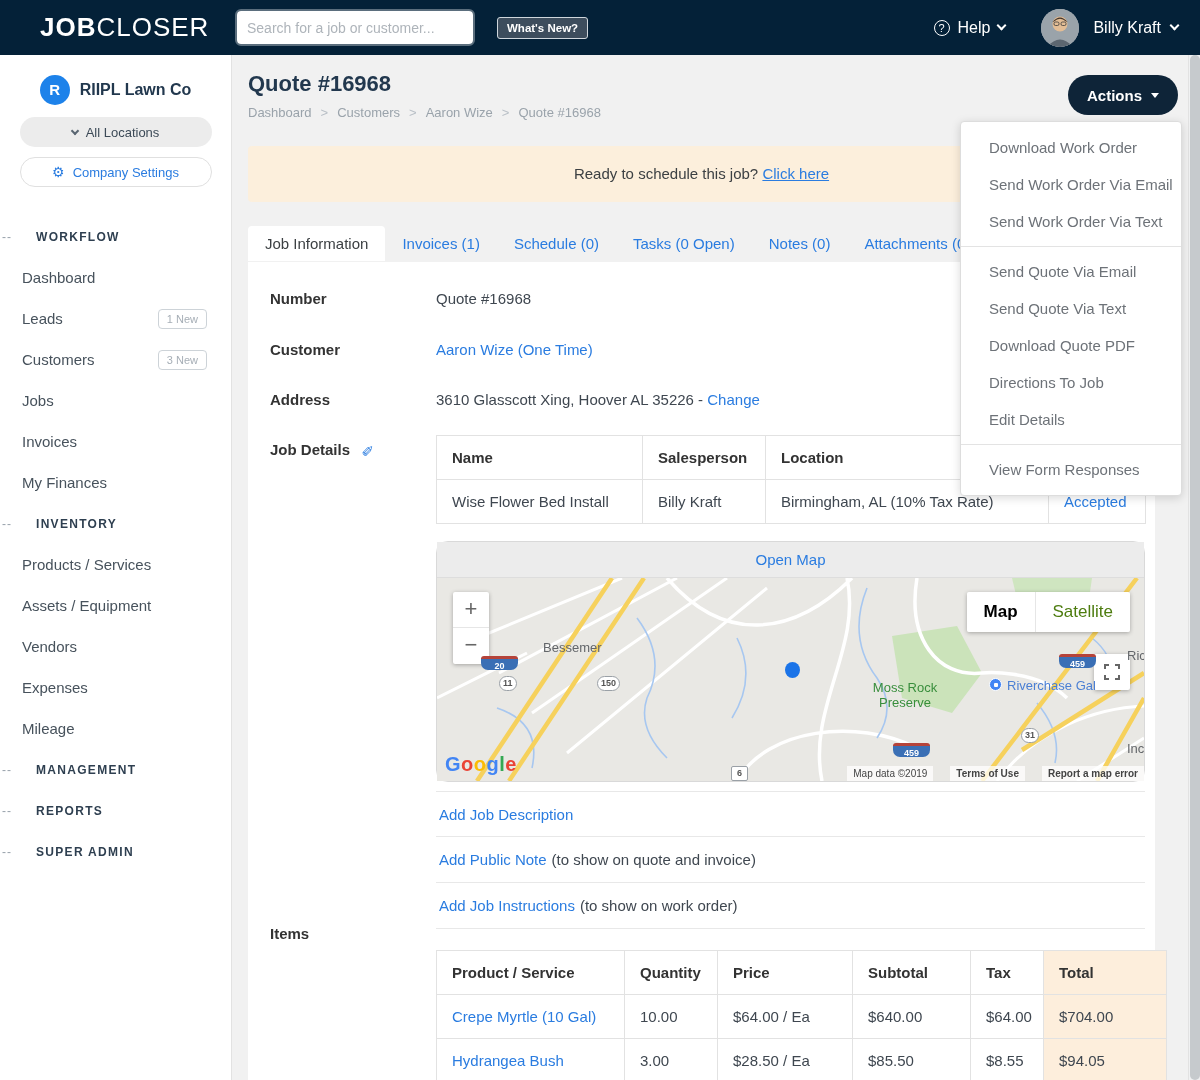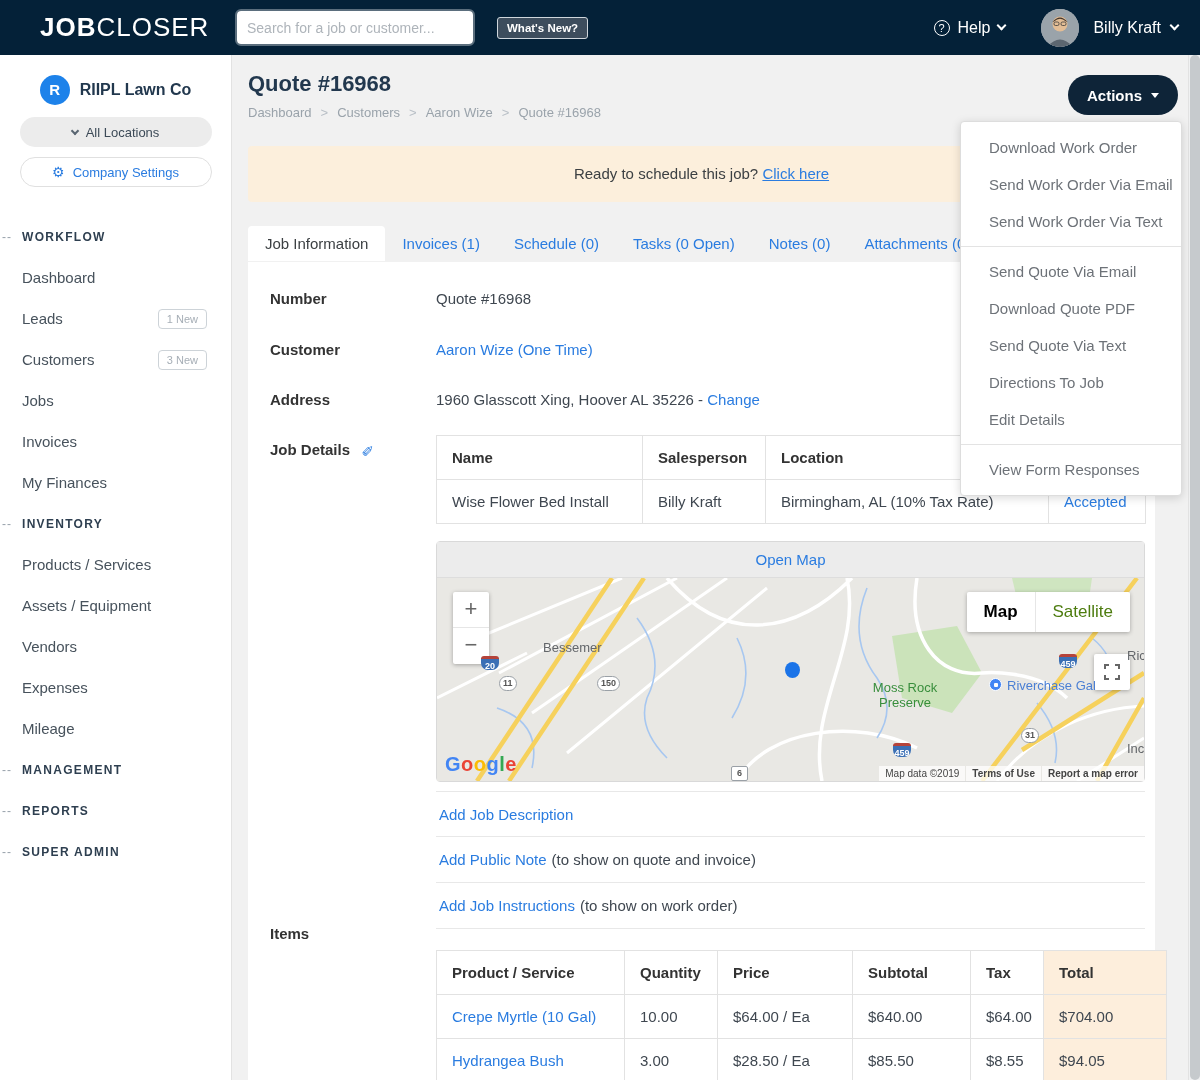--- a/index.html
+++ b/index.html
@@ -26,21 +26,21 @@
   .sidebar { position:absolute; left:0; top:55px; width:232px; height:1025px; background:#fff; border-right:1px solid #e2e2e2; padding-top:20px; }
   .company-row { display:flex; align-items:center; justify-content:center; gap:10px; height:30px; margin-bottom:12px; }
   .r-logo { width:30px; height:30px; border-radius:50%; background:#1d82ea; color:#fff; font-weight:700; font-size:15px; line-height:30px; text-align:center; flex:none; }
   .company-name { font-size:16px; font-weight:600; color:#22384e; }
   .pill { width:192px; height:30px; margin:0 auto 10px; border-radius:16px; display:flex; align-items:center; justify-content:center; gap:8px; font-size:13px; cursor:pointer; border:none; font-family:inherit; }
   .pill.locations { background:#ececec; color:#3c4a57; }
   .pill.settings { background:#fff; border:1px solid #e0e0e0; color:#2a7ce0; }
   .pill .chev { border-color:#5a6672; width:6px; height:6px; margin-top:-3px; }
   .gear { font-size:14px; line-height:1; }
   .side-nav { margin-top:29px; }
-  .sec-head { position:relative; height:41px; display:flex; align-items:center; padding-left:22px; font-size:12px; font-weight:700; letter-spacing:1.3px; color:#2e3f50; cursor:pointer; }
+  .sec-head { position:relative; height:41px; display:flex; align-items:center; padding-left:36px; font-size:12px; font-weight:700; letter-spacing:1.3px; color:#2e3f50; cursor:pointer; }
   .sec-head::before { content:"--"; position:absolute; left:2px; color:#98a2ac; font-weight:400; letter-spacing:1px; }
   .side-item { height:41px; display:flex; align-items:center; justify-content:space-between; padding:0 24px 0 22px; font-size:15px; color:#47525c; cursor:pointer; }
   .badge { border:1px solid #cdd3d8; color:#a6aeb6; border-radius:4px; font-size:11px; font-weight:400; padding:3px 8px; background:#fff; }
 
   
   .main { position:absolute; left:232px; top:55px; width:956px; height:1025px; background:#f1f1f1; }
   .page-title { position:absolute; left:16px; top:16px; font-size:22px; font-weight:700; color:#22384e; }
   .breadcrumb { position:absolute; left:16px; top:50px; font-size:13px; color:#9aa3ab; display:flex; gap:9px; align-items:center; }
   .breadcrumb .sep { color:#b8bfc6; }
   .actions-btn { position:absolute; left:836px; top:20px; width:110px; height:40px; border-radius:20px; background:#0e2438; color:#fff; font-size:15px; font-weight:600; border:none; display:flex; align-items:center; justify-content:center; gap:9px; cursor:pointer; z-index:70; font-family:inherit; }
@@ -63,44 +63,44 @@
   .pencil { color:#2a7ce0; font-size:15px; margin-left:7px; cursor:pointer; display:inline-block; transform:scaleY(-1) rotate(0deg); }
 
   table { border-collapse:collapse; table-layout:fixed; font-size:15px; }
   th, td { border:1px solid #e2e2e2; text-align:left; padding:13px 15px; color:#3f4750; overflow:hidden; white-space:nowrap; }
   th { font-weight:700; color:#333; }
   .job-table { position:absolute; left:188px; top:173px; width:709px; }
   .items-table { position:absolute; left:188px; top:688px; width:730px; }
   .peach { background:#fdeedc; }
 
   
-  .map-card { position:absolute; left:188px; top:279px; width:709px; border:1px solid #d9d9d9; border-radius:4px; }
+  .map-card { position:absolute; left:188px; top:279px; width:709px; border:1px solid #d9d9d9; border-radius:12px; }
   .open-map-bar { height:36px; background:#ececec; border-bottom:1px solid #ddd; text-align:center; line-height:36px; font-size:15px; }
   .map-canvas { position:relative; width:707px; height:203px; background:#e9e8e4; overflow:hidden; cursor:grab; }
   .zoom-ctl { position:absolute; left:16px; top:14px; width:36px; background:#fff; box-shadow:0 1px 4px rgba(0,0,0,.3); border-radius:2px; }
   .zoom-btn { height:36px; text-align:center; line-height:34px; font-size:22px; color:#666; cursor:pointer; }
   .zoom-btn:first-child { border-bottom:1px solid #e6e6e6; }
   .map-type { position:absolute; right:14px; top:14px; display:flex; box-shadow:0 1px 4px rgba(0,0,0,.3); border-radius:2px; overflow:hidden; }
   .mt-btn { background:#fff; height:40px; padding:0 17px; line-height:40px; font-size:17px; cursor:pointer; }
   .mt-btn.sel { font-weight:700; color:#000; }
   .mt-btn.unsel { color:#4d7c0f; border-left:1px solid #e6e6e6; }
   .fullscreen { position:absolute; right:14px; top:76px; width:36px; height:36px; background:#fff; box-shadow:0 1px 4px rgba(0,0,0,.3); border-radius:2px; cursor:pointer; display:flex; align-items:center; justify-content:center; }
   .marker { position:absolute; left:348px; top:84px; width:15px; height:16px; border-radius:50%; background:#1b74e8; }
   .place { position:absolute; font-size:13px; color:#63666a; }
   .place.green { color:#388e3c; text-align:center; line-height:15px; }
   .place.pblue { color:#4a7fd4; }
   .map-pin { position:absolute; width:13px; height:13px; border-radius:50%; background:#4285f4; border:1px solid #fff; }
   .map-pin::after { content:""; position:absolute; left:4px; top:4px; width:4px; height:4px; background:#fff; border-radius:1px; }
-  .shield-i { position:absolute; width:18px; height:14px; background:#3a6fb5; border-top:3px solid #b5433a; border-radius:3px 3px 7px 7px; color:#fff; font-size:9px; font-weight:700; text-align:center; line-height:14px; }
+  .shield-i { position:absolute; width:37px; height:14px; background:#3a6fb5; border-top:3px solid #b5433a; border-radius:3px 3px 7px 7px; color:#fff; font-size:9px; font-weight:700; text-align:center; line-height:14px; }
   .shield-w { position:absolute; min-width:17px; height:15px; padding:0 3px; background:#fff; border:1px solid #9aa0a6; border-radius:8px; color:#555; font-size:9px; font-weight:700; text-align:center; line-height:13px; }
   .shield-sq { border-radius:2px; }
   .google-logo { position:absolute; left:8px; bottom:5px; font-size:20px; font-weight:600; letter-spacing:.5px; cursor:pointer; }
   .g-b { color:#4285F4; } .g-r { color:#EA4335; } .g-y { color:#FBBC05; } .g-g { color:#34A853; }
   .attrib { position:absolute; right:0; bottom:0; display:flex; font-size:10px; color:#444; }
-  .attrib span { background:rgba(255,255,255,.75); padding:2px 6px; margin-left:1px; white-space:nowrap; }
+  .attrib span { background:rgba(255,255,255,.75); padding:2px 6px; margin-left:17px; white-space:nowrap; }
   .attrib .lnk { cursor:pointer;font-weight:bold; }
 
   .add-rows { position:absolute; left:188px; top:529px; width:709px; }
   .add-row { height:46px; line-height:46px; border-bottom:1px solid #e8e8e8; font-size:15px; padding-left:3px; }
   .add-row:first-child { border-top:1px solid #e8e8e8; }
   .add-suffix { color:#3f4750; margin-left:5px; }
 
   .scrollbar { position:absolute; right:0; top:55px; width:12px; height:1025px; background:#f0f1f2; border-left:1px solid #e2e2e2; }
   .thumb { position:absolute; left:1px; top:0; width:10px; height:100%; background:#c6cacd; border-radius:5px; cursor:pointer; }
 </style>
@@ -206,22 +206,22 @@
     <span>Actions</span>
     <span class="caret-down"></span>
   </button>
 
   <div class="dropdown">
     <div class="menu-item">Download Work Order</div>
     <div class="menu-item">Send Work Order Via Email</div>
     <div class="menu-item">Send Work Order Via Text</div>
     <div class="menu-div"></div>
     <div class="menu-item">Send Quote Via Email</div>
+    <div class="menu-item">Send Quote Via Text</div>
     <div class="menu-item">Download Quote PDF</div>
-    <div class="menu-item">Send Quote Via Text</div>
     <div class="menu-item">Directions To Job</div>
     <div class="menu-item">Edit Details</div>
     <div class="menu-div"></div>
     <div class="menu-item">View Form Responses</div>
   </div>
 
   <div class="banner">
     <span>Ready to schedule this job?</span>
     <a>Click here</a>
   </div>
@@ -237,21 +237,21 @@
 
   <section class="panel">
     <div class="f-label" style="top:28px">Number</div>
     <div class="f-value" style="top:28px">Quote #16968</div>
 
     <div class="f-label" style="top:79px">Customer</div>
     <div class="f-value" style="top:79px"><a class="blue">Aaron Wize (One Time)</a></div>
 
     <div class="f-label" style="top:129px">Address</div>
     <div class="f-value" style="top:129px">
-      <span>1960 Glasscott Xing, Hoover AL 35226 -</span>
+      <span>3610 Glasscott Xing, Hoover AL 35226 -</span>
       <a class="blue">Change</a>
     </div>
 
     <div class="f-label" style="top:179px">
       <span>Job Details</span>
       <span class="pencil">✎</span>
     </div>
 
     <table class="job-table">
       <colgroup>

